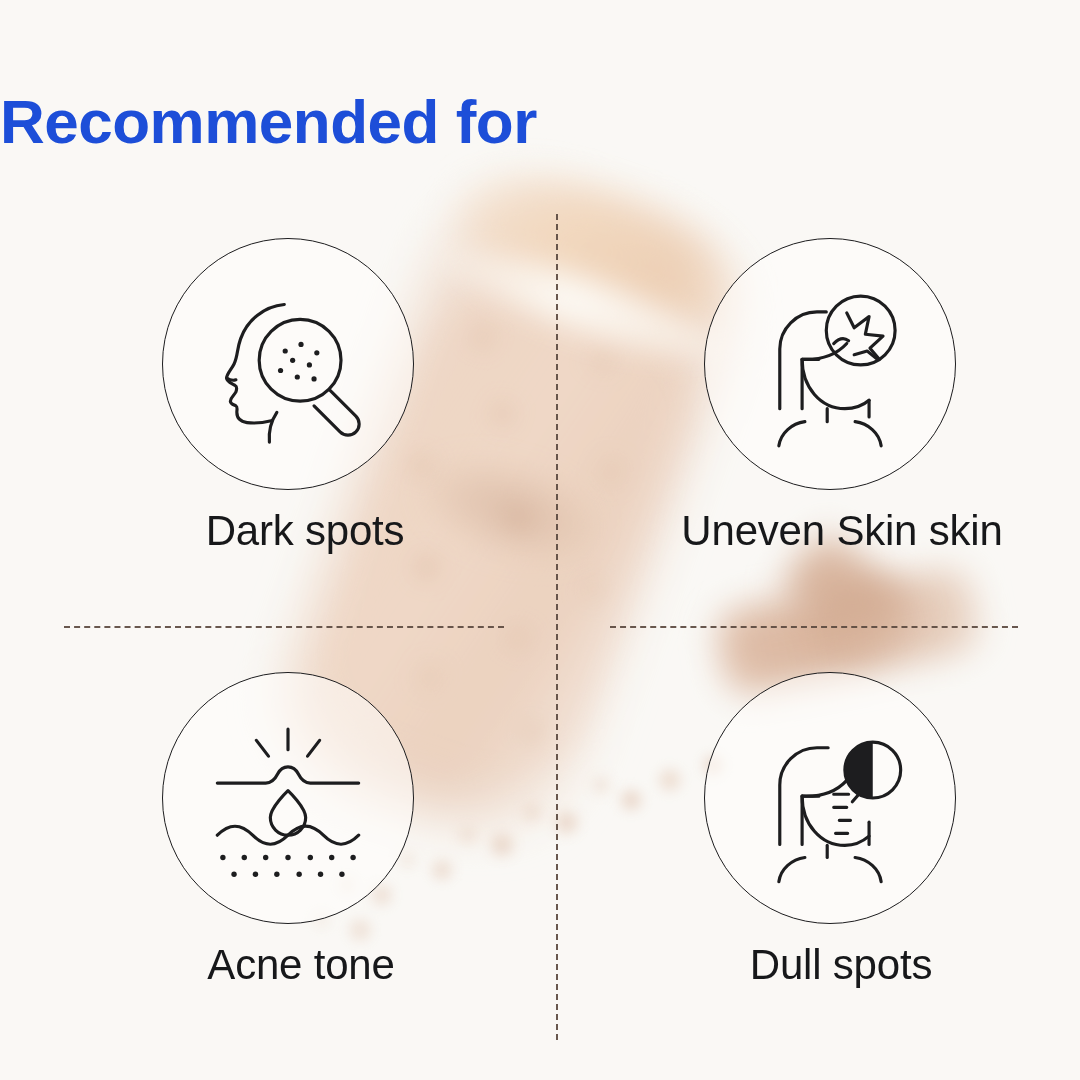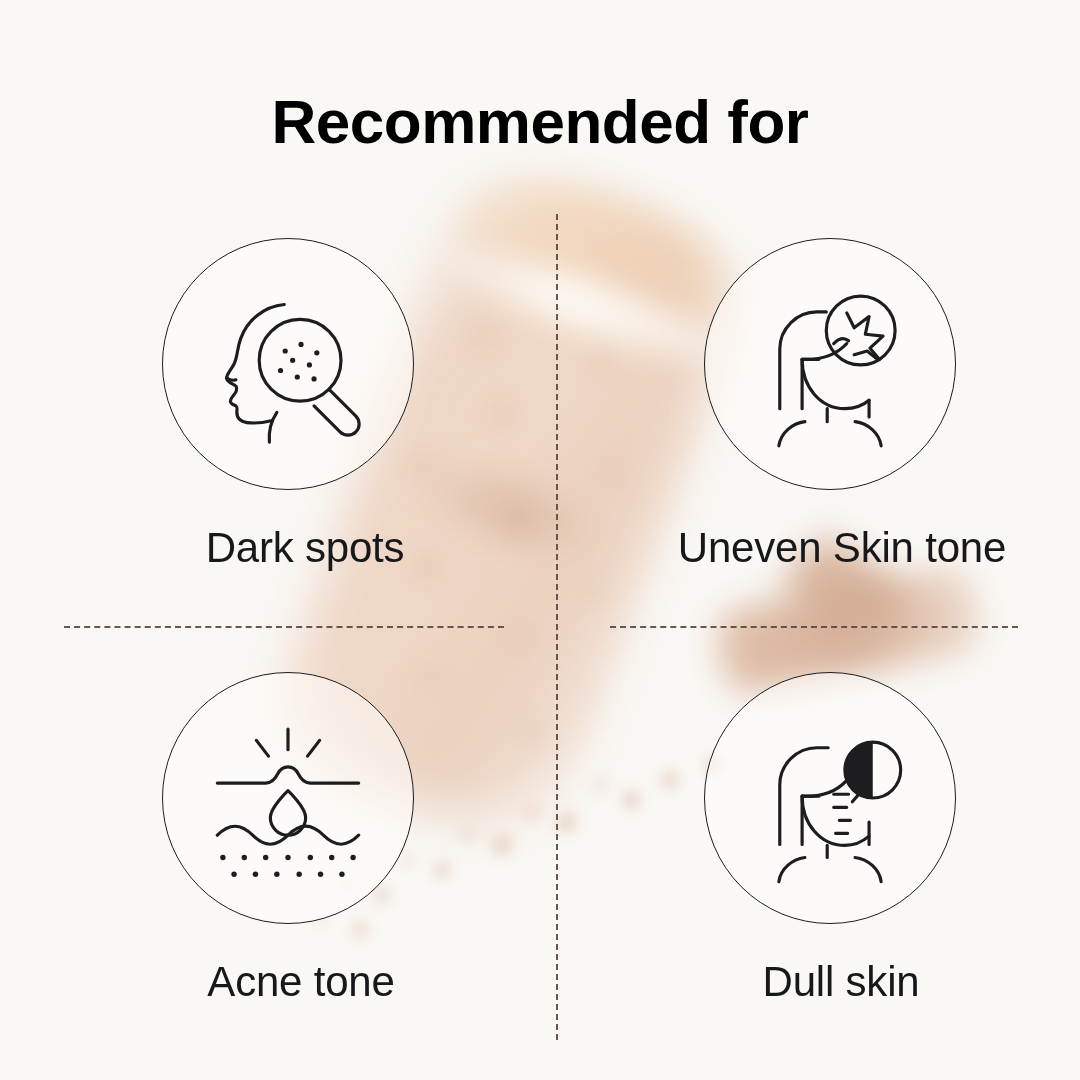--- a/index.html
+++ b/index.html
@@ -162,25 +162,25 @@
     position:absolute; inset:0;
     background:rgba(250,248,245,.34);
   }
 
   
   #content { position:absolute; inset:0; }
 
   .title {
     position:absolute;
     top:86px; left:0; width:1080px;
-    text-align:center;
+    text-align:left;
     font-size:62px;
     font-weight:700;
     letter-spacing:-.5px;
-    color:#000000;
+    color:#1d4ed8;
   }
 
   
   .div-v {
     position:absolute;
     left:556px; top:214px;
     width:0; height:826px;
     border-left:2px dashed #5C4A40;
     opacity:.92;
   }
@@ -214,21 +214,21 @@
     display:flex; align-items:center; justify-content:center;
   }
   .cell-tl .icon-circle { margin-left:84px; }
   .cell-tr .icon-circle { margin-left:84px; }
   .cell-bl .icon-circle { margin-left:84px; }
   .cell-br .icon-circle { margin-left:84px; }
 
   .icon-circle svg { width:186px; height:186px; display:block; }
 
   .cell-label {
-    margin-top:34px;
+    margin-top:17px;
     text-align:center;
     font-size:42px;
     font-weight:400;
     color:#17181A;
     letter-spacing:-.2px;
     white-space:nowrap;
   }
   .cell-tl .cell-label { padding-left:34px; }
   .cell-tr .cell-label { padding-left:24px; }
   .cell-bl .cell-label { padding-left:26px; }
@@ -302,21 +302,21 @@
 
         <path d="M97 148v14"></path>
 
         <path d="M45 188c2-14 14-24 28-26M155 188c-2-14-14-24-28-26"></path>
 
         <circle cx="133" cy="64" r="37"></circle>
         <path d="M104 78c6-6 11-7 16-3M118 45l8 16 16-12-4 19 19 2-14 13 10 12"></path>
         <path d="M126 90l14-4 11 9"></path>
       </svg>
     </div>
-    <div class="cell-label">Uneven Skin tone</div>
+    <div class="cell-label">Uneven Skin skin</div>
   </div>
 
   <div class="cell cell-bl">
     <div class="icon-circle">
       <svg viewBox="0 0 200 200" fill="none" stroke="#1D1D1F" stroke-width="3.4" stroke-linecap="round" stroke-linejoin="round">
 
         <path d="M100 26v22M66 38l13 17M134 38l-13 17"></path>
 
         <path d="M24 84h52c6 0 10-4 13-10 5-10 17-10 22 0 3 6 7 10 13 10h52"></path>
 
@@ -363,16 +363,16 @@
         <path d="M45 190c2-14 14-24 28-26M155 190c-2-14-14-24-28-26"></path>
 
         <path d="M104 96h16M104 110h14M110 124h12M106 138h13"></path>
 
         <path d="M124 104l14-16"></path>
 
         <circle cx="146" cy="70" r="30"></circle>
         <path d="M146 40a30 30 0 0 0 0 60z" fill="#1D1D1F" stroke="none"></path>
       </svg>
     </div>
-    <div class="cell-label">Dull skin</div>
+    <div class="cell-label">Dull spots</div>
   </div>
 
 </div>
 
 </body></html>

